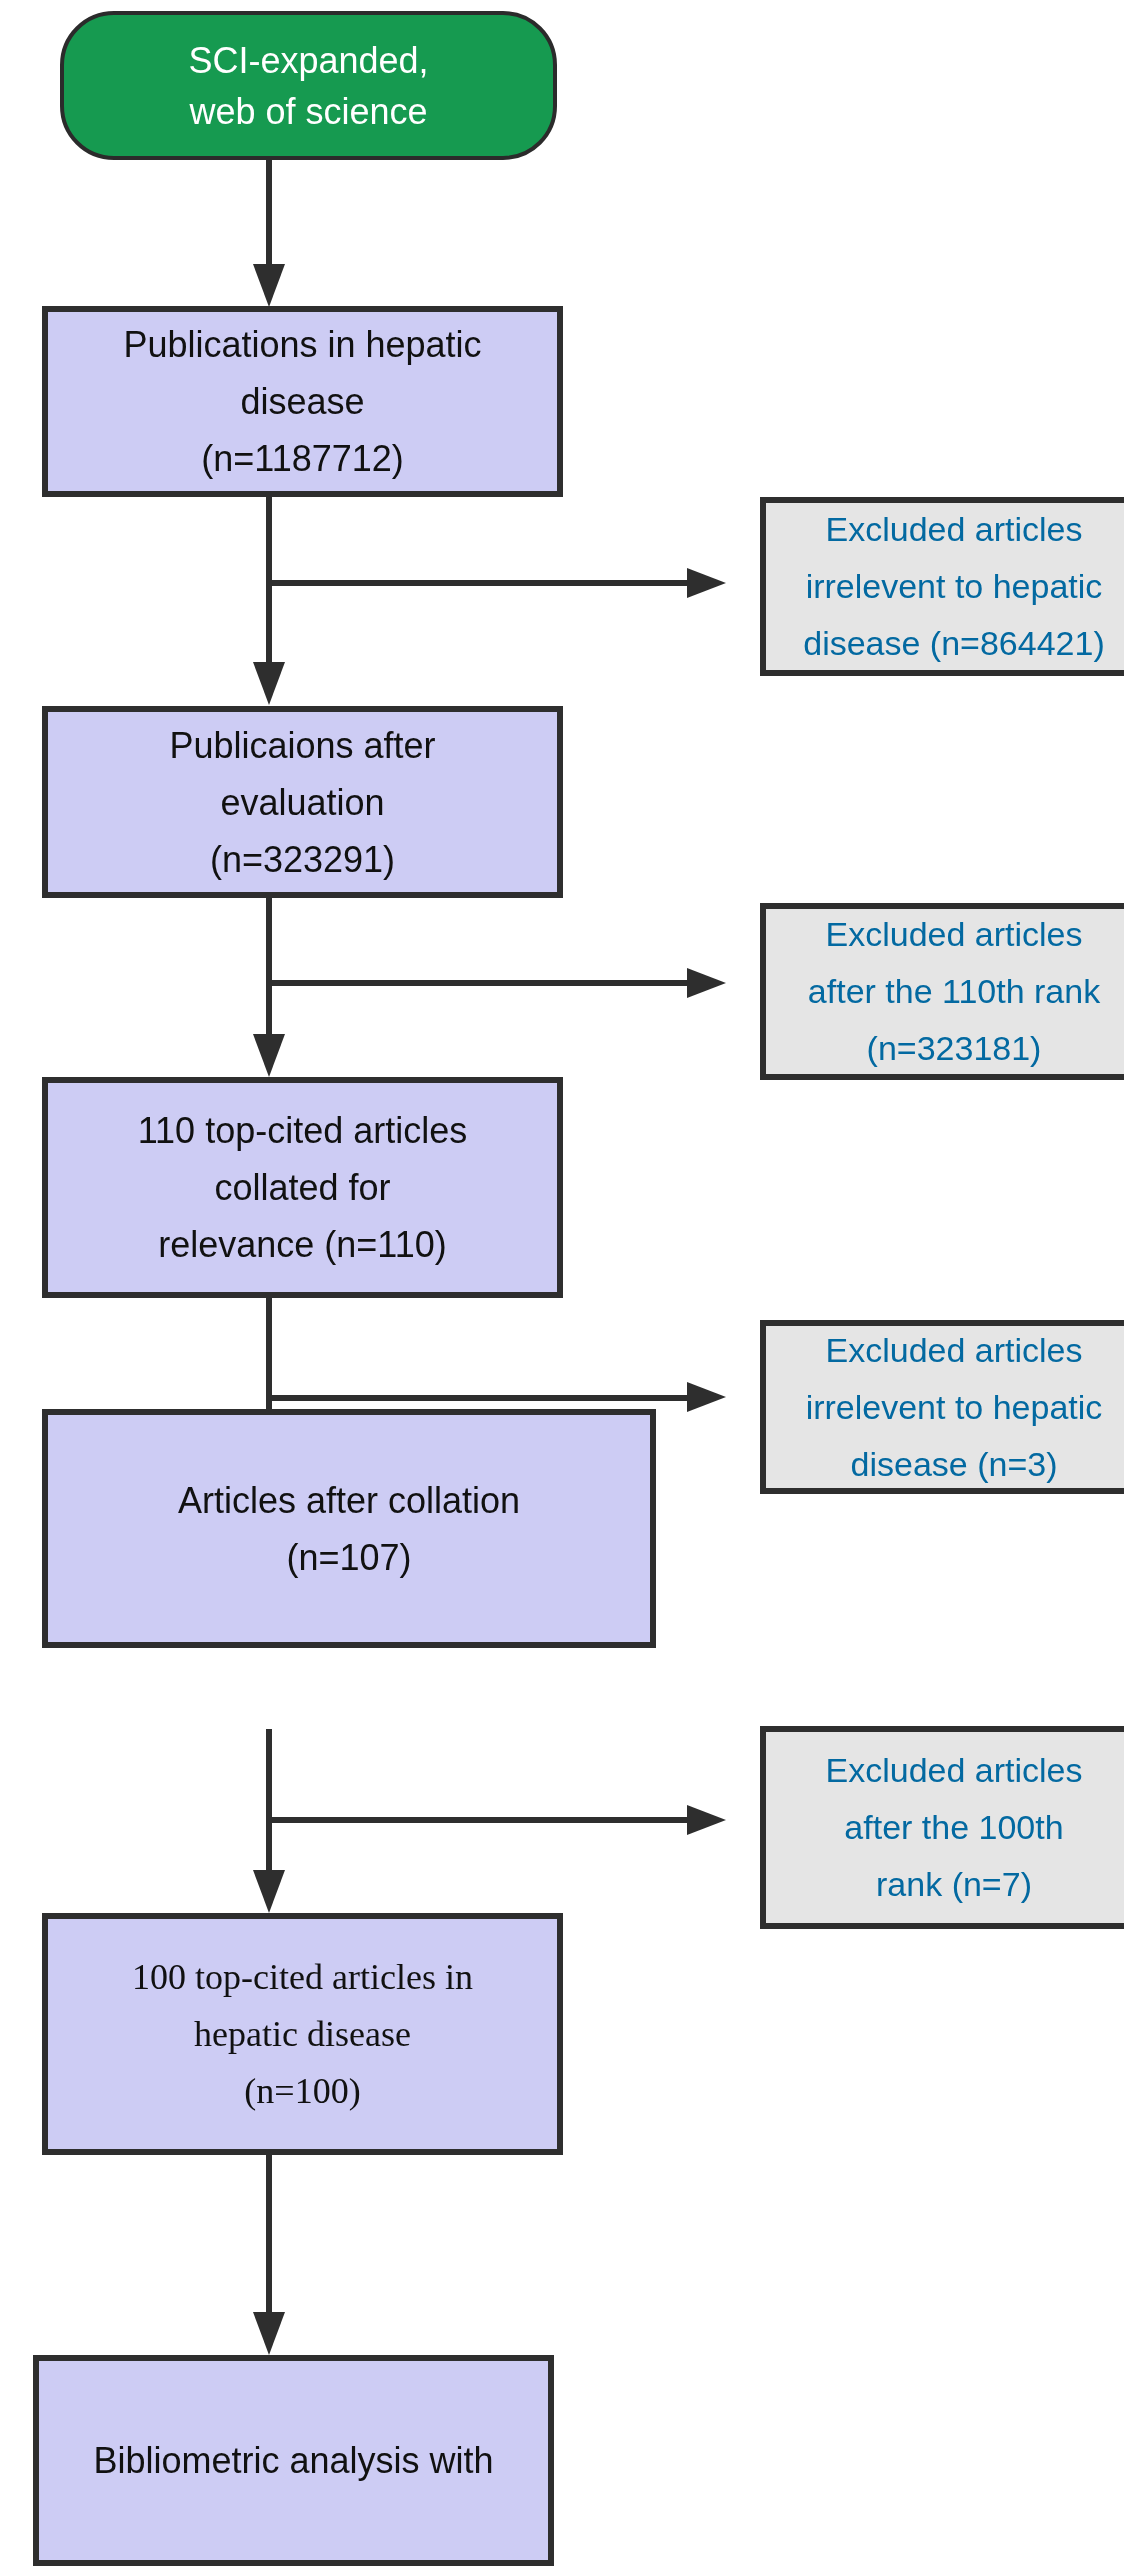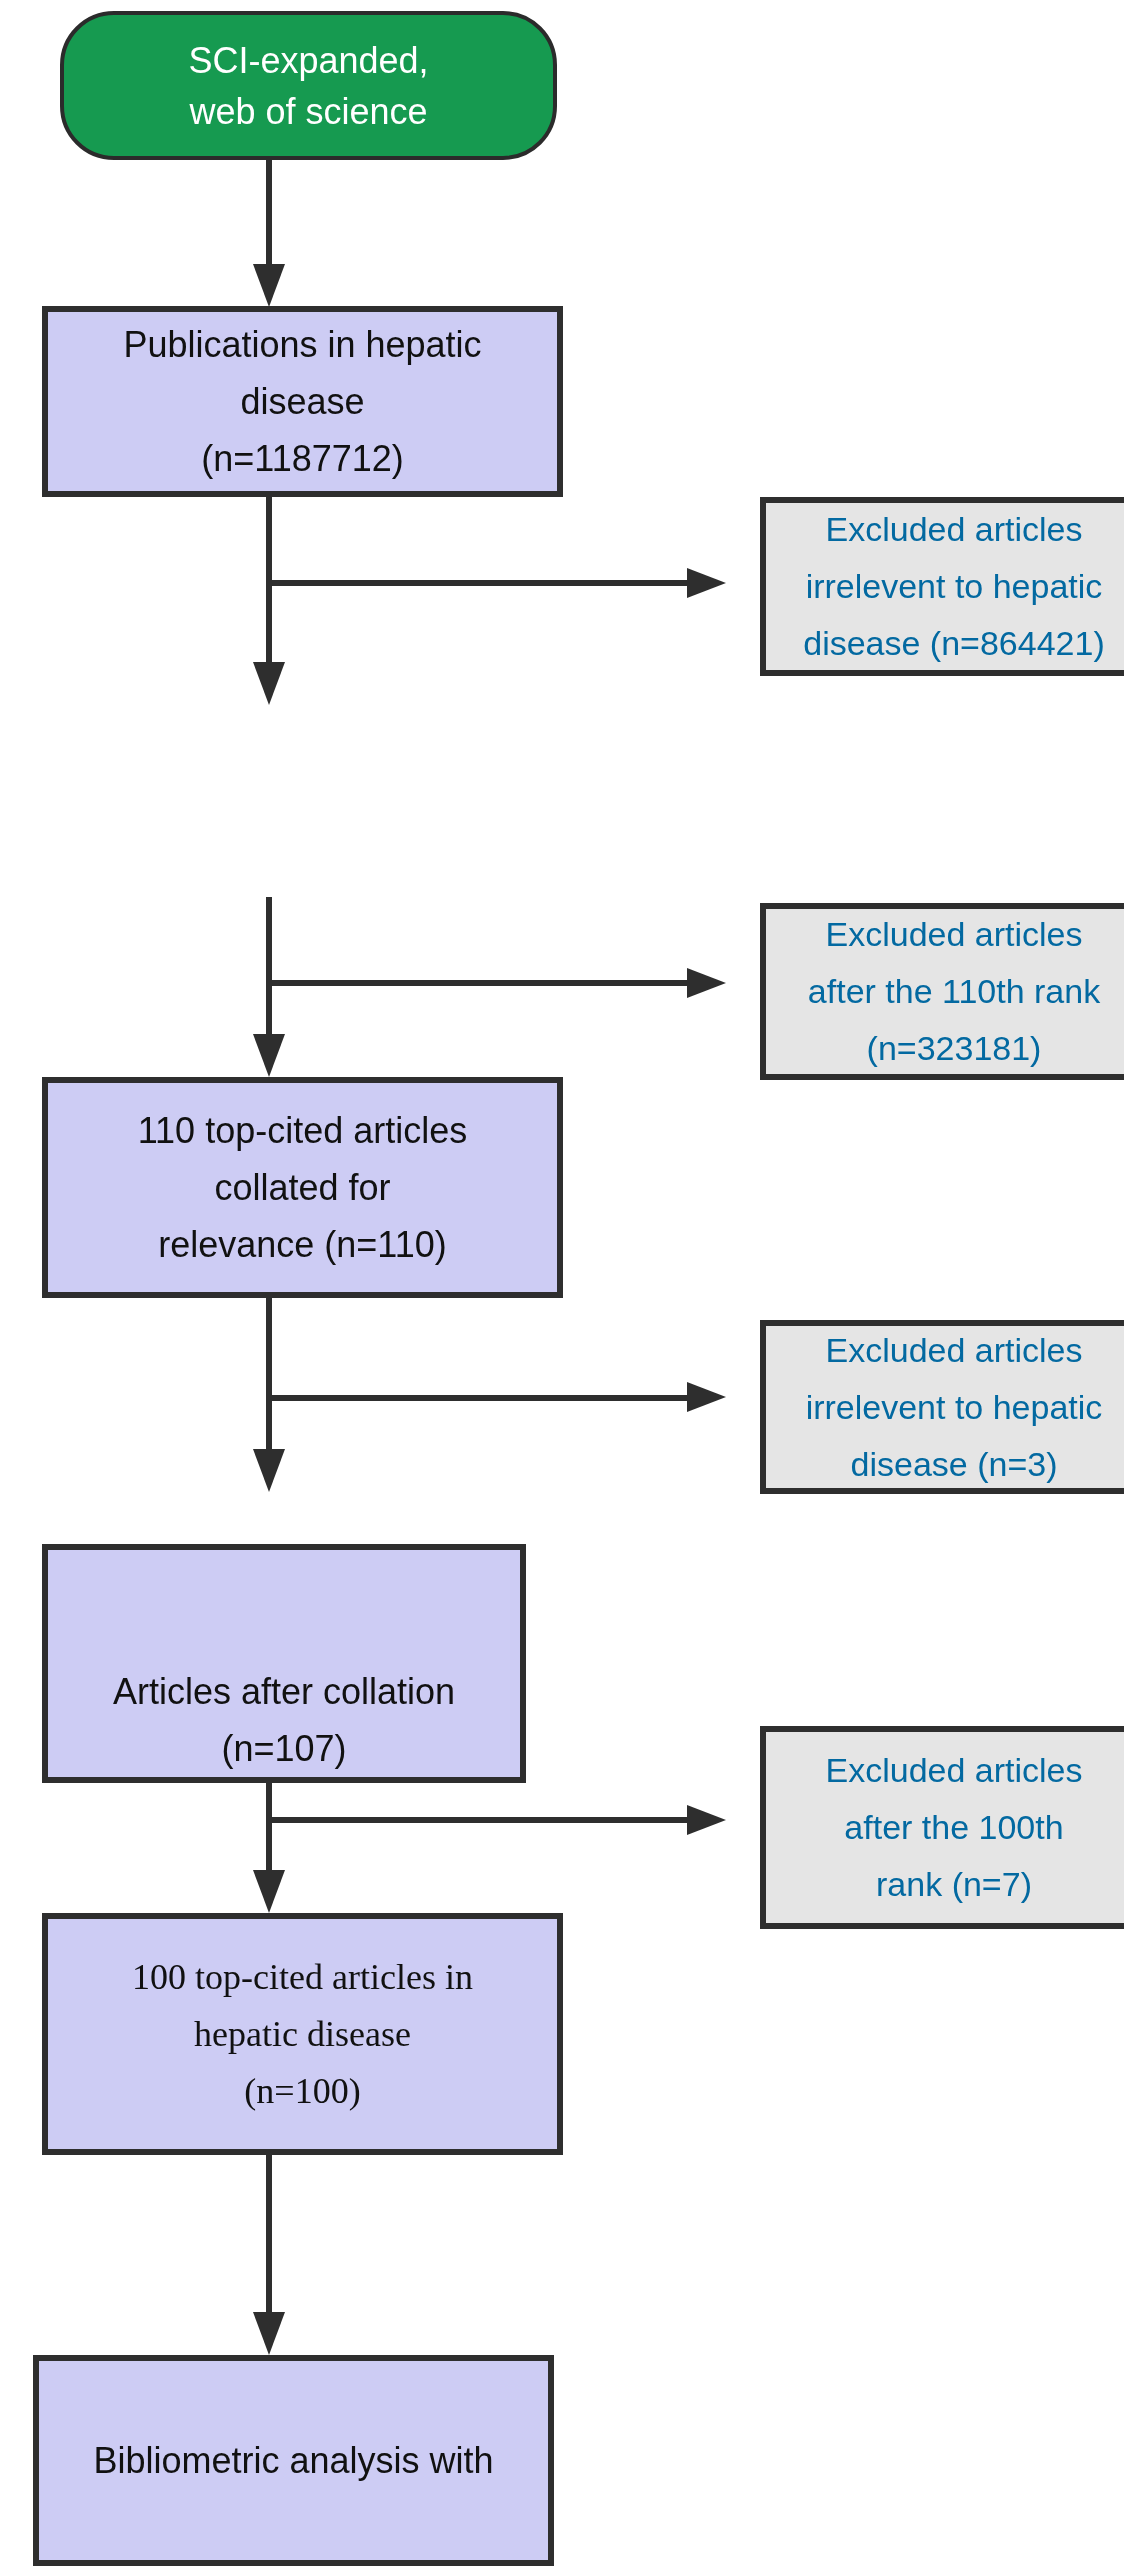--- a/index.html
+++ b/index.html
@@ -129,28 +129,33 @@
     <div class="line">SCI-expanded,</div>
     <div class="line">web of science</div>
   </div>
 
   <div class="node process-node" style="left:9px; top:306px; width:521px; height:191px;">
     <div class="line">Publications in hepatic</div>
     <div class="line">disease</div>
     <div class="line">(n=1187712)</div>
   </div>
 
+  <div class="node process-node" style="left:9px; top:706px; width:521px; height:192px;">
+    <div class="line">Publicaions after</div>
+    <div class="line">evaluation</div>
+    <div class="line">(n=323291)</div>
+  </div>
 
   <div class="node process-node" style="left:9px; top:1077px; width:521px; height:221px;">
     <div class="line">110 top-cited articles</div>
     <div class="line">collated for</div>
     <div class="line">relevance (n=110)</div>
   </div>
 
-  <div class="node process-node" style="left:9px; top:1544px; width:484px; height:239px;justify-content:flex-end;">
+  <div class="node process-node" style="left:9px; top:1409px; width:614px; height:239px;">
     <div class="line">Articles after collation</div>
     <div class="line">(n=107)</div>
   </div>
 
   <div class="node process-node" style="left:9px; top:1913px; width:521px; height:242px;font-family:Liberation Serif, serif;">
     <div class="line">100 top-cited articles in</div>
     <div class="line">hepatic disease</div>
     <div class="line">(n=100)</div>
   </div>
 

